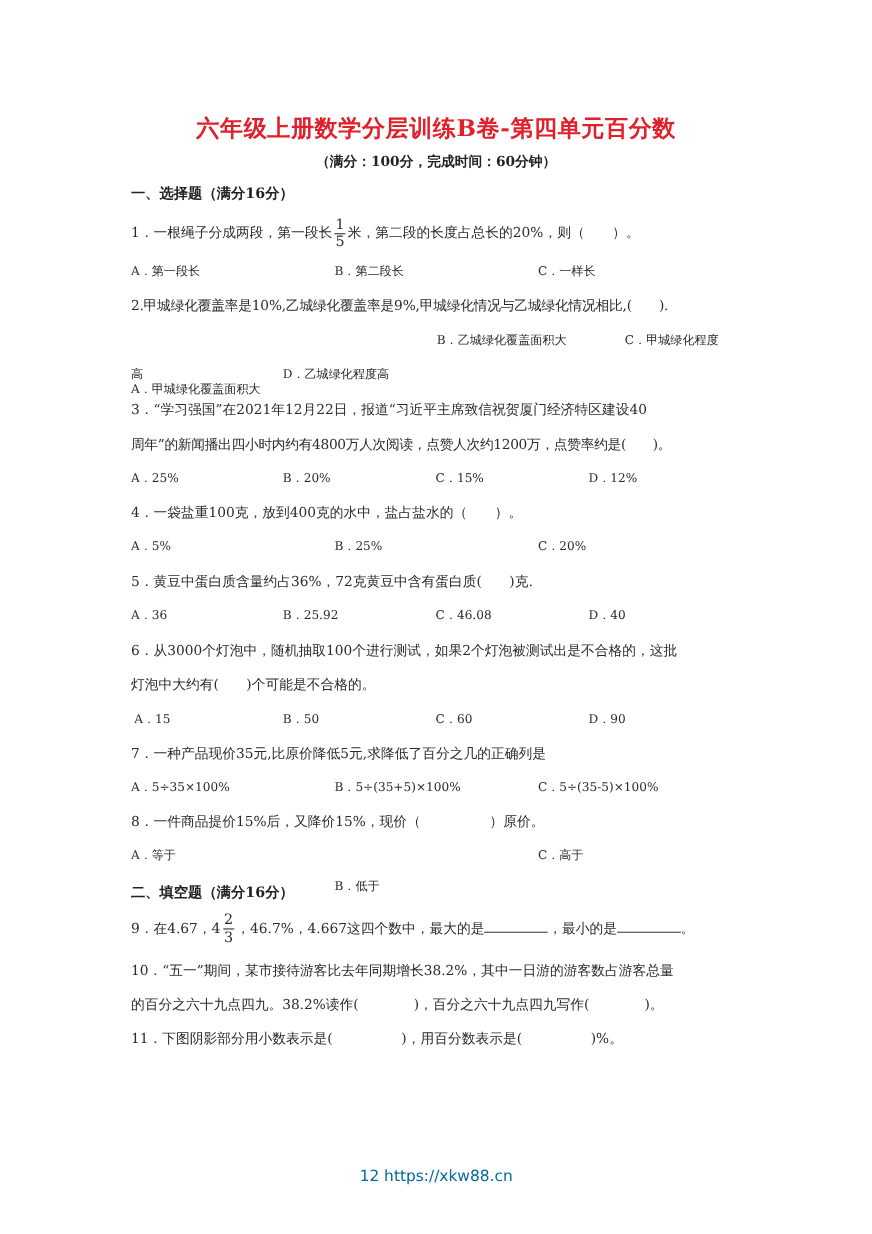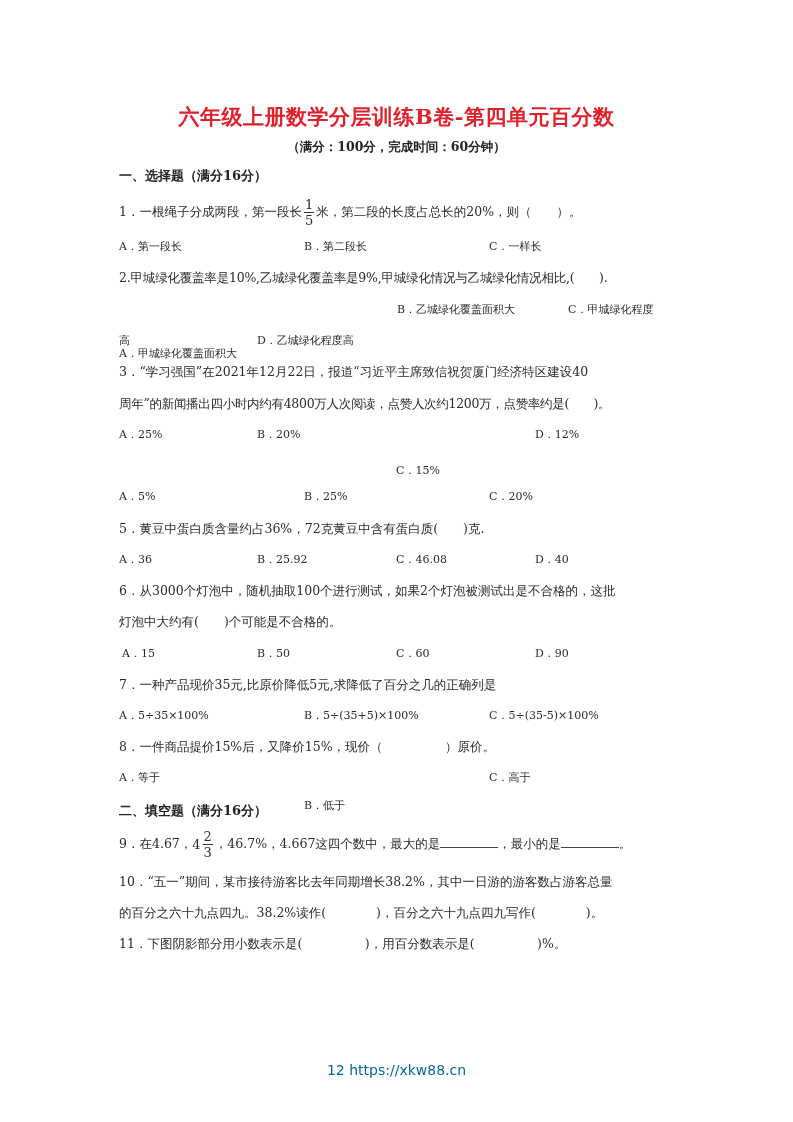--- a/index.html
+++ b/index.html
@@ -43,23 +43,24 @@
   <div class="opt" style="top:314px; left:119px;margin-top:32px;">A．甲城绿化覆盖面积大</div>
   <div class="opt" style="top:302px; left:397px;">B．乙城绿化覆盖面积大</div>
   <div class="opt" style="top:302px; left:568px;">C．甲城绿化程度</div>
   <div class="opt" style="top:333px; left:119px;">高</div>
   <div class="opt" style="top:333px; left:257px;">D．乙城绿化程度高</div>
 
   <div class="line" style="top:364px;">3．“学习强国”在2021年12月22日，报道“习近平主席致信祝贺厦门经济特区建设40</div>
   <div class="line" style="top:396px; letter-spacing:-0.3px;">周年”的新闻播出四小时内约有4800万人次阅读，点赞人次约1200万，点赞率约是(　　)。</div>
   <div class="opt" style="top:427px; left:119px;">A．25%</div>
   <div class="opt" style="top:427px; left:257px;">B．20%</div>
-  <div class="opt" style="top:427px; left:396px;margin-top:36px;">C．15%</div>
+  <div class="opt" style="top:427px; left:396px;">C．15%</div>
   <div class="opt" style="top:427px; left:535px;">D．12%</div>
 
+  <div class="line" style="top:458px;">4．一袋盐重100克，放到400克的水中，盐占盐水的（　　）。</div>
   <div class="opt" style="top:489px; left:119px;">A．5%</div>
   <div class="opt" style="top:489px; left:304px;">B．25%</div>
   <div class="opt" style="top:489px; left:489px;">C．20%</div>
 
   <div class="line" style="top:521px;">5．黄豆中蛋白质含量约占36%，72克黄豆中含有蛋白质(　　)克.</div>
   <div class="opt" style="top:552px; left:119px;">A．36</div>
   <div class="opt" style="top:552px; left:257px;">B．25.92</div>
   <div class="opt" style="top:552px; left:396px;">C．46.08</div>
   <div class="opt" style="top:552px; left:535px;">D．40</div>
 

